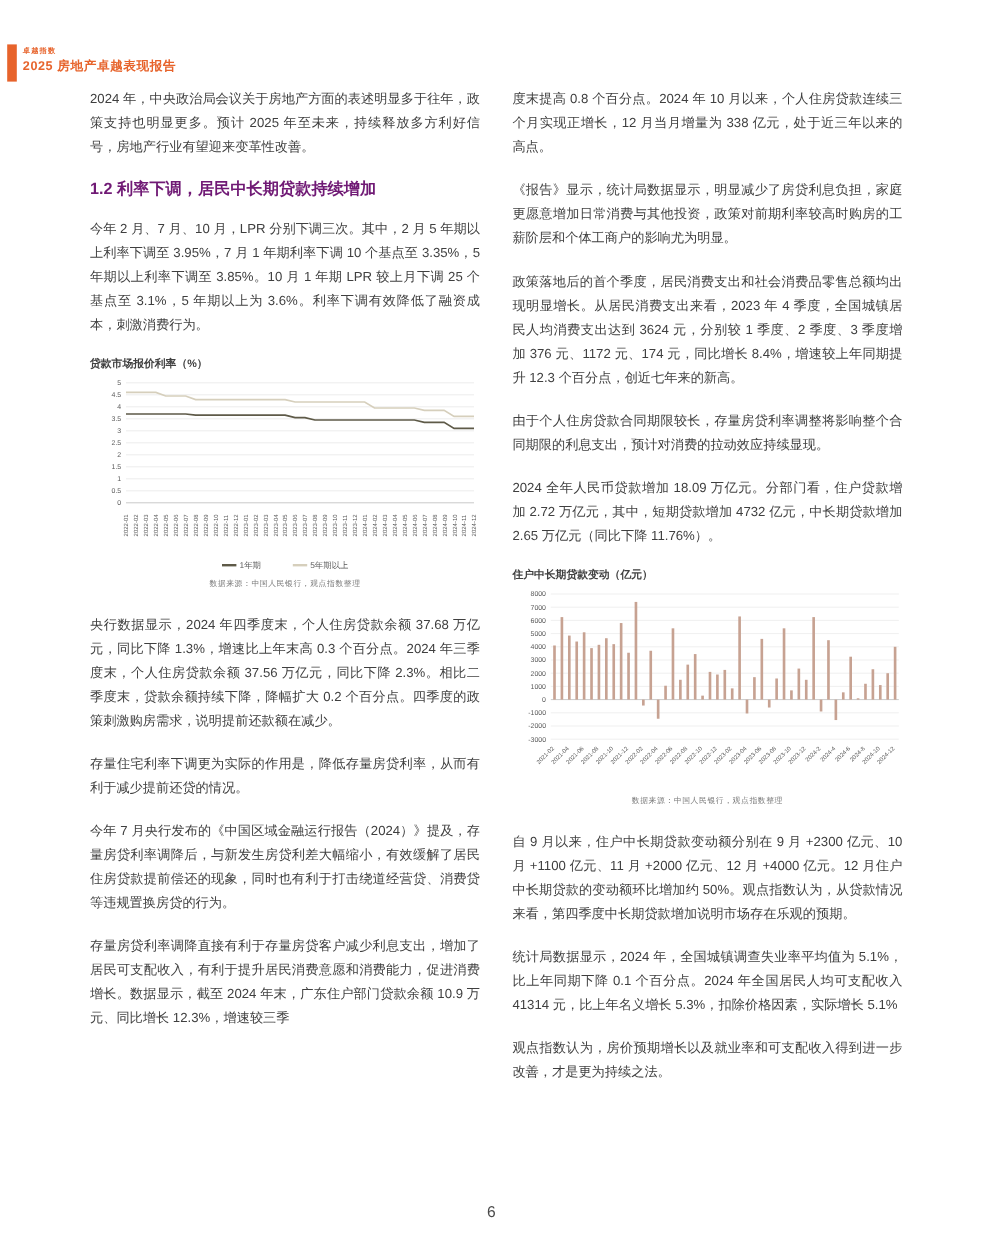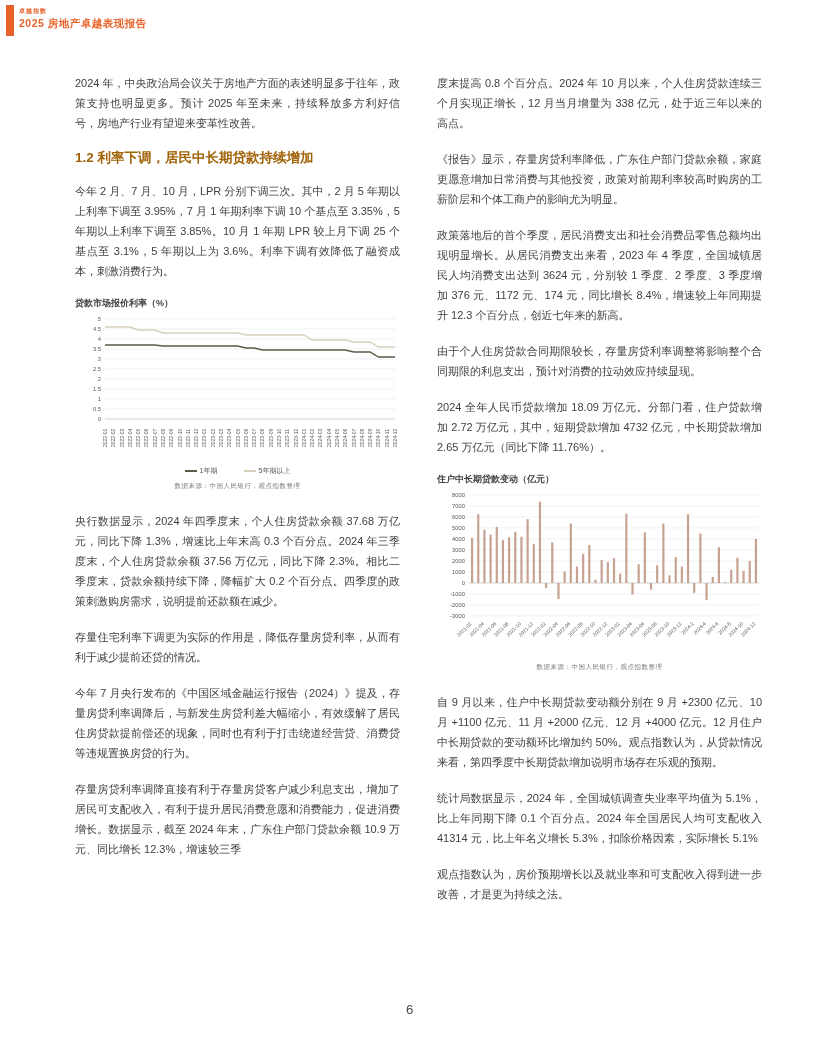--- a/index.html
+++ b/index.html
@@ -5,32 +5,32 @@
   html,body{margin:0;padding:0;background:#ffffff;}
   #page{
     position:relative;
     width:819px;height:1043px;
     background:#ffffff;
     font-family:"Liberation Sans","DejaVu Sans",sans-serif;
     color:#3f3f3f;
     overflow:hidden;
   }
   
-  .brand{position:absolute;top:5px;left:6px;display:flex;align-items:flex-start;}
+  .brand{position:absolute;top:37px;left:6px;display:flex;align-items:flex-start;}
   .brand-bar{width:8px;height:31px;background:#E7632B;margin-right:5px;}
   .brand-text{display:flex;flex-direction:column;justify-content:center;padding-top:2px;}
   .brand-small{font-size:6px;font-weight:bold;color:#E7632B;letter-spacing:1px;line-height:8px;}
   .brand-title{font-size:10.5px;font-weight:bold;color:#E7632B;line-height:13px;margin-top:2px;letter-spacing:.5px;}
 
   
-  .cols{position:absolute;top:73px;left:75px;width:671px;display:flex;gap:37px;}
+  .cols{position:absolute;top:73px;left:75px;width:671px;display:flex;gap:27px;}
   .col{width:325px;}
   .col p{margin:0 0 16px;font-size:11px;line-height:20px;text-align:justify;color:#3f3f3f;}
   .section-heading{
-    color:#a16207;font-weight:bold;font-size:13.5px;line-height:18px;
+    color:#701a75;font-weight:bold;font-size:13.5px;line-height:18px;
     margin:13px 0 14px;
   }
 
   
   .chart-block{margin:14px 0 20px;}
   .chart-title{font-size:9px;font-weight:bold;color:#404040;text-align:left;margin-bottom:3px;}
   .chart-legend{display:flex;justify-content:center;gap:26px;margin-top:1px;}
   .legend-item{display:flex;align-items:center;gap:3px;font-size:7px;color:#595959;}
   .legend-swatch{display:inline-block;width:12px;height:2px;}
   .chart-source{font-size:6.5px;color:#7a7a7a;text-align:center;margin-top:6px;letter-spacing:.5px;}
@@ -137,21 +137,21 @@
       </div>
 
       <p>央行数据显示，2024 年四季度末，个人住房贷款余额 37.68 万亿元，同比下降 1.3%，增速比上年末高 0.3 个百分点。2024 年三季度末，个人住房贷款余额 37.56 万亿元，同比下降 2.3%。相比二季度末，贷款余额持续下降，降幅扩大 0.2 个百分点。四季度的政策刺激购房需求，说明提前还款额在减少。</p>
       <p>存量住宅利率下调更为实际的作用是，降低存量房贷利率，从而有利于减少提前还贷的情况。</p>
       <p>今年 7 月央行发布的《中国区域金融运行报告（2024）》提及，存量房贷利率调降后，与新发生房贷利差大幅缩小，有效缓解了居民住房贷款提前偿还的现象，同时也有利于打击绕道经营贷、消费贷等违规置换房贷的行为。</p>
       <p>存量房贷利率调降直接有利于存量房贷客户减少利息支出，增加了居民可支配收入，有利于提升居民消费意愿和消费能力，促进消费增长。数据显示，截至 2024 年末，广东住户部门贷款余额 10.9 万元、同比增长 12.3%，增速较三季</p>
     </div>
 
     <div class="col">
       <p>度末提高 0.8 个百分点。2024 年 10 月以来，个人住房贷款连续三个月实现正增长，12 月当月增量为 338 亿元，处于近三年以来的高点。</p>
-      <p>《报告》显示，存量房贷利率降低，广东住户部门贷款余额，家庭更愿意增加日常消费与其他投资，政策对前期利率较高时购房的工薪阶层和个体工商户的影响尤为明显。</p>
+      <p>《报告》显示，统计局数据显示，明显减少了房贷利息负担，家庭更愿意增加日常消费与其他投资，政策对前期利率较高时购房的工薪阶层和个体工商户的影响尤为明显。</p>
       <p>政策落地后的首个季度，居民消费支出和社会消费品零售总额均出现明显增长。从居民消费支出来看，2023 年 4 季度，全国城镇居民人均消费支出达到 3624 元，分别较 1 季度、2 季度、3 季度增加 376 元、1172 元、174 元，同比增长 8.4%，增速较上年同期提升 12.3 个百分点，创近七年来的新高。</p>
       <p>由于个人住房贷款合同期限较长，存量房贷利率调整将影响整个合同期限的利息支出，预计对消费的拉动效应持续显现。</p>
       <p>2024 全年人民币贷款增加 18.09 万亿元。分部门看，住户贷款增加 2.72 万亿元，其中，短期贷款增加 4732 亿元，中长期贷款增加 2.65 万亿元（同比下降 11.76%）。</p>
 
       <div class="chart-block">
         <div class="chart-title">住户中长期贷款变动（亿元）</div>
         <svg id="loan-svg" width="329" height="168" viewBox="0 0 329 168">
             <line x1="32" y1="127" x2="322" y2="127" stroke="#ececec" stroke-width="0.7"></line>
             <text x="28" y="129" text-anchor="end" font-size="5.8" fill="#595959">-3000</text>
             <line x1="32" y1="116" x2="322" y2="116" stroke="#ececec" stroke-width="0.7"></line>

